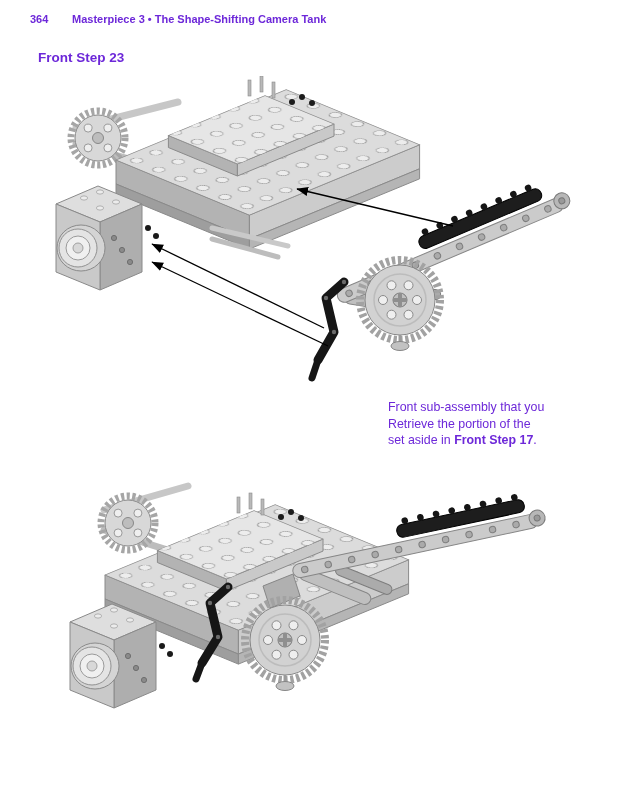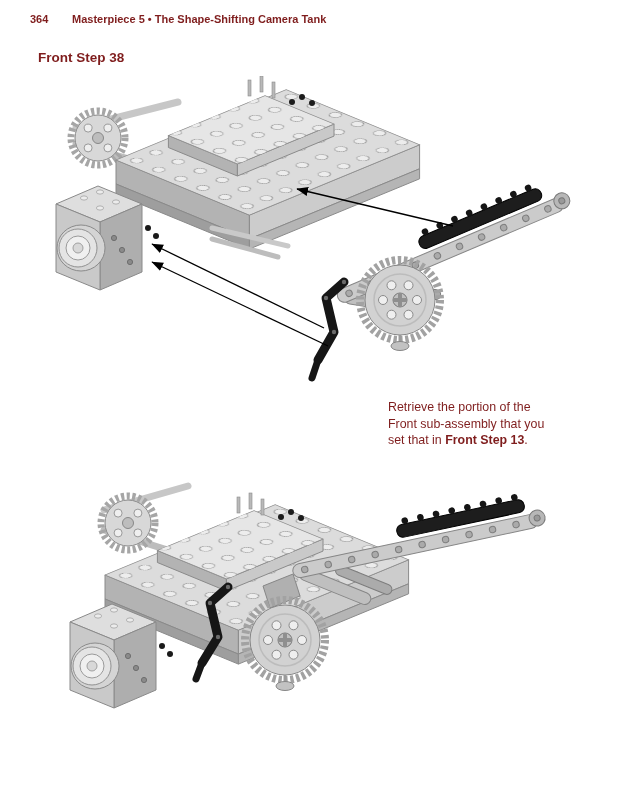--- a/index.html
+++ b/index.html
@@ -1,42 +1,42 @@
 <!DOCTYPE html>
 <html><head>
 <meta charset="utf-8">
 <style>
   html,body{margin:0;padding:0;background:#888;}
   .page{
     position:relative;width:644px;height:800px;background:#ffffff;
-    font-family:"Liberation Sans",sans-serif;color:#7f1d1d;overflow:hidden;
+    font-family:"Liberation Sans",sans-serif;color:#6d28d9;overflow:hidden;
     margin:0 auto;
   }
   .header{position:absolute;top:13px;left:30px;display:flex;font-size:11px;font-weight:bold;}
   .pnum{width:26px;}
   .ptitle{margin-left:16px;white-space:nowrap;}
   .step-heading{position:absolute;top:50px;left:38px;font-size:13.5px;font-weight:bold;margin:0;}
   .figure{position:absolute;}
   .figure1{top:76px;left:26px;}
   .figure2{top:446px;left:38px;}
   .instruction{position:absolute;top:399px;left:388px;width:188px;font-size:12.4px;line-height:16.6px;}
   .instruction b{font-weight:bold;}
   svg{display:block;}
 </style>
 </head>
 <body>
 
 <div class="page">
 
   <div class="header">
     <span class="pnum">364</span>
-    <span class="ptitle">Masterpiece 5 • The Shape-Shifting Camera Tank</span>
+    <span class="ptitle">Masterpiece 3 • The Shape-Shifting Camera Tank</span>
   </div>
 
-  <h1 class="step-heading">Front Step 38</h1>
+  <h1 class="step-heading">Front Step 23</h1>
 
   <div class="figure figure1">
     <svg width="592" height="312" viewBox="0 0 592 312">
       <defs>
         <pattern id="studsA" width="21" height="24" patternUnits="userSpaceOnUse">
           <circle cx="10.5" cy="12" r="4.8" fill="#ededed" stroke="#9a9a9a" stroke-width="1"></circle>
         </pattern>
         <marker id="arrA" markerWidth="10" markerHeight="8" refX="8.5" refY="3.5" orient="auto">
           <path d="M0,0 L9,3.5 L0,7 Z" fill="#000"></path>
         </marker>
@@ -167,23 +167,23 @@
 
       <g stroke="#000" stroke-width="1.3">
         <line x1="427" y1="150" x2="271" y2="113" marker-end="url(#arrA)"></line>
         <line x1="298" y1="252" x2="126" y2="168" marker-end="url(#arrA)"></line>
         <line x1="302" y1="270" x2="126" y2="186" marker-end="url(#arrA)"></line>
       </g>
     </svg>
   </div>
 
   <div class="instruction">
+    <div>Front sub-assembly that you</div>
     <div>Retrieve the portion of the</div>
-    <div>Front sub-assembly that you</div>
-    <div><span>set that in </span><b>Front Step 13</b><span>.</span></div>
+    <div><span>set aside in </span><b>Front Step 17</b><span>.</span></div>
   </div>
 
   <div class="figure figure2">
     <svg width="530" height="300" viewBox="0 0 530 300">
       <defs>
         <pattern id="studsB" width="21" height="24" patternUnits="userSpaceOnUse">
           <circle cx="10.5" cy="12" r="4.8" fill="#ededed" stroke="#9a9a9a" stroke-width="1"></circle>
         </pattern>
       </defs>
 

